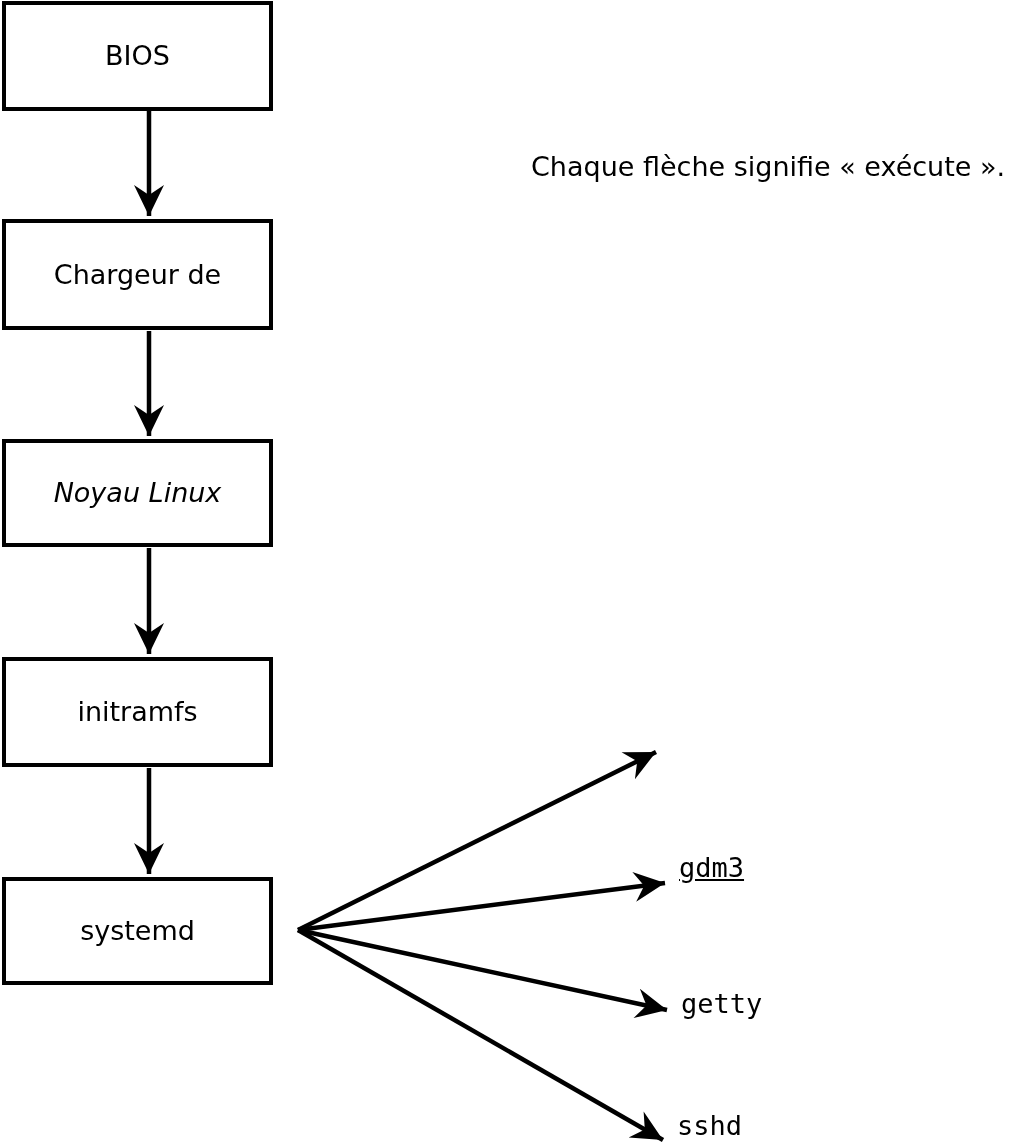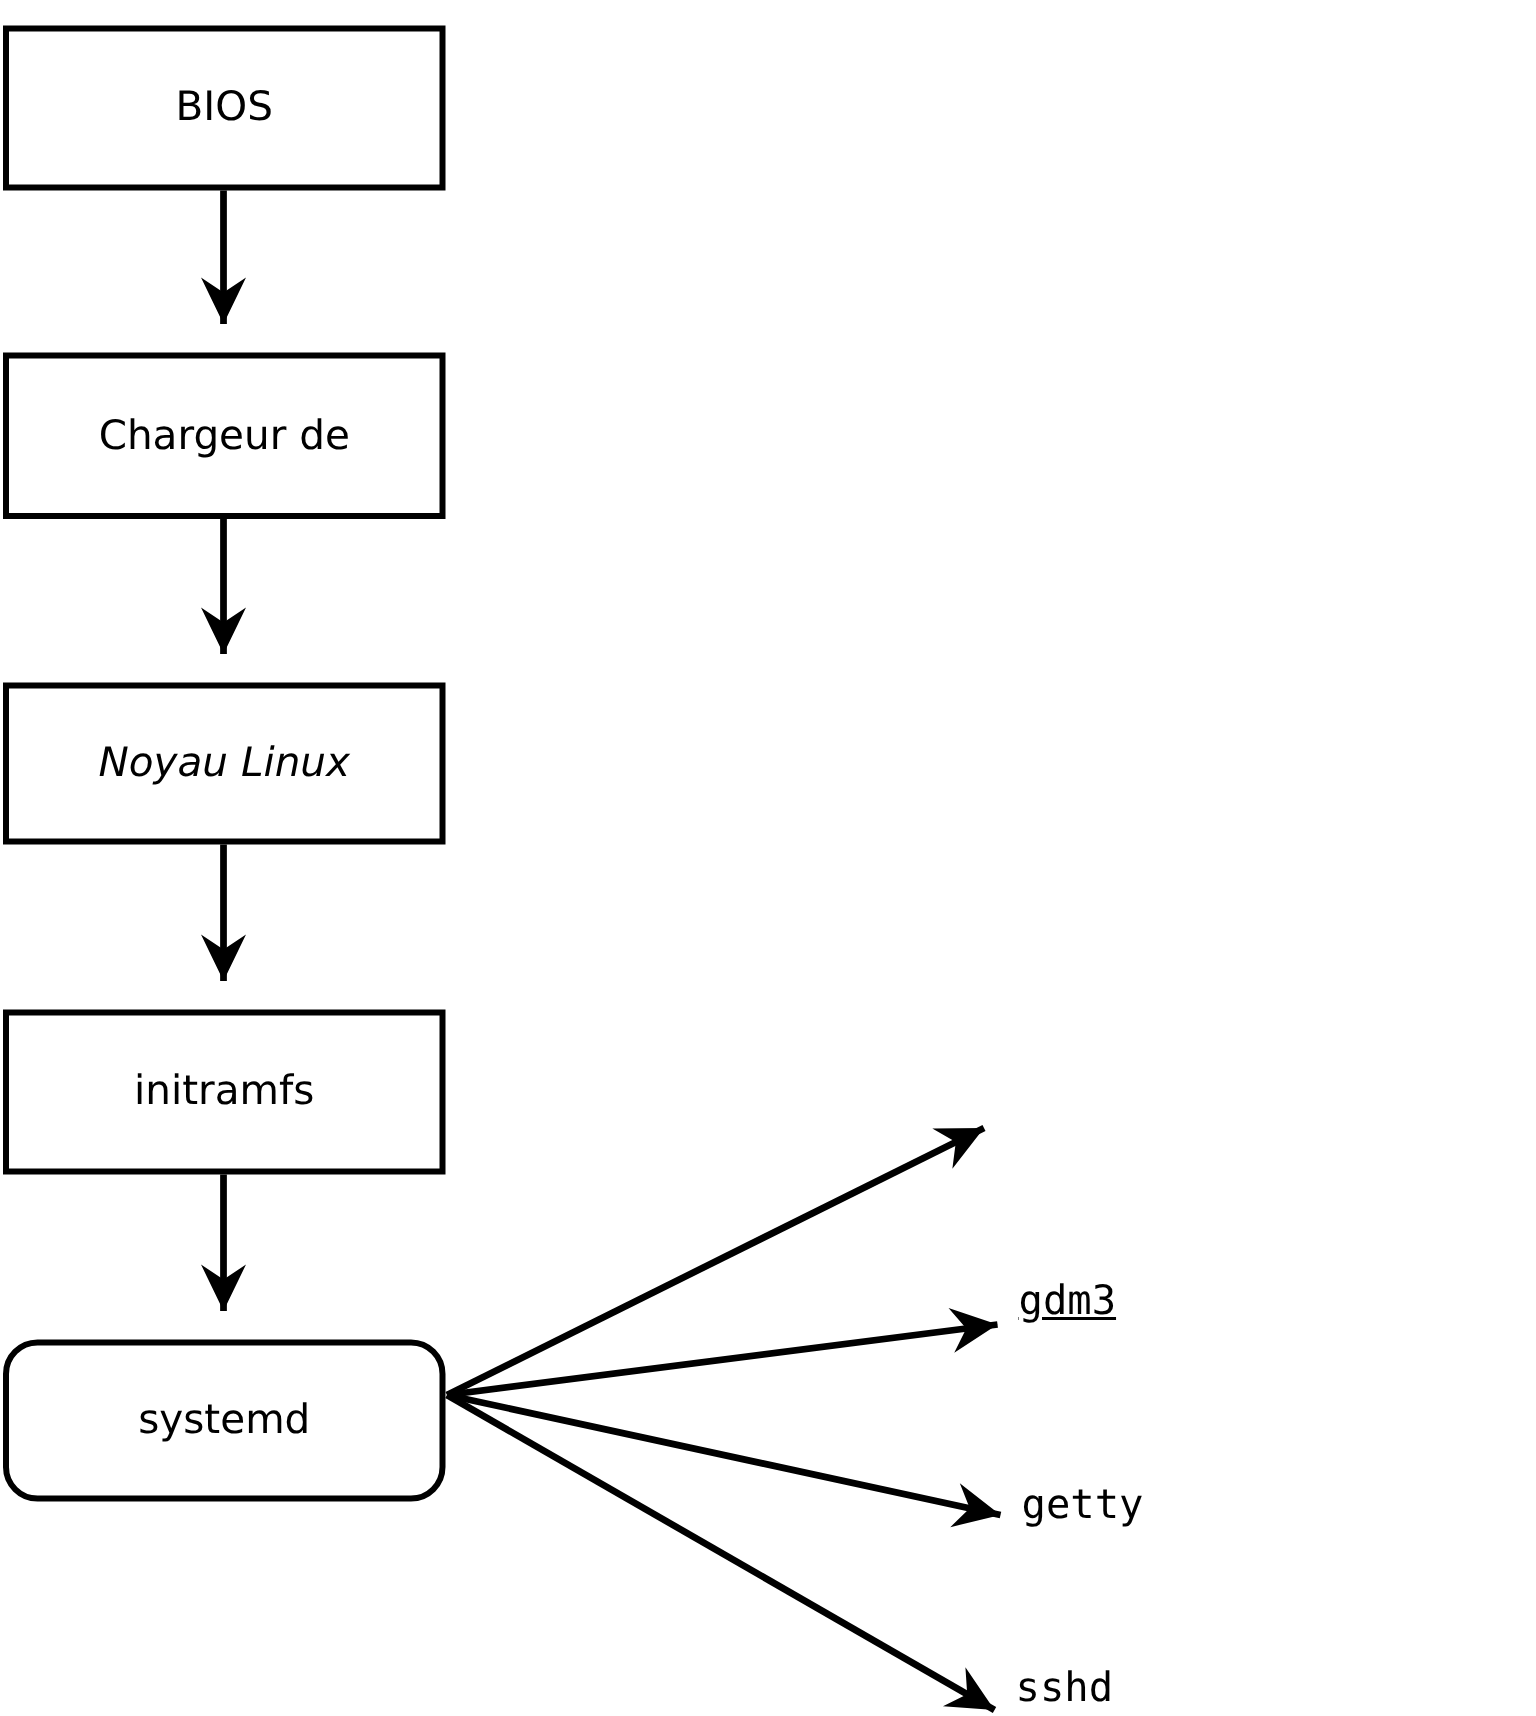--- a/index.html
+++ b/index.html
@@ -20,40 +20,39 @@
     position: absolute;
     left: 0;
     top: 0;
     width: 1024px;
     height: 1144px;
     color: var(--line-color, #000000);
   }
   .node-box {
     position: absolute;
     left: 2px;
-    width: 295px;
+    width: 271px;
     box-sizing: border-box;
     background: var(--box-bg, #ffffff);
     border: 4px solid var(--line-color, #000000);
     display: flex;
     align-items: center;
     justify-content: center;
     font-size: 27px;
     line-height: 34px;
     text-align: center;
-    margin-top: 16px;
   }
   .node-box .multiline {
     text-align: left;
   }
   .box-bios      { top: 1px;   height: 110px; }
   .box-bootloader{ top: 219px; height: 111px; }
   .box-kernel    { top: 439px; height: 108px; font-style: italic; }
   .box-initramfs { top: 657px; height: 110px; }
-  .box-systemd   { top: 877px; height: 108px; border-radius: 23px; }
+  .box-systemd   { top: 877px; height: 108px; }
   .caption {
     position: absolute;
     left: 531px;
     top: 151px;
     font-size: 27px;
     line-height: 32px;
     white-space: nowrap;
   }
   .proc-label {
     position: absolute;
@@ -103,18 +102,19 @@
   </div>
 
   <div class="node-box box-initramfs">
     <span>initramfs</span>
   </div>
 
   <div class="node-box box-systemd">
     <span>systemd</span>
   </div>
 
+  <div class="caption">Chaque flèche signifie « exécute ».</div>
 
   <div class="proc-label proc-gdm3">gdm3</div>
   <div class="proc-label proc-getty">getty</div>
   <div class="proc-label proc-sshd">sshd</div>
 
 </div>
 
 </body></html>

